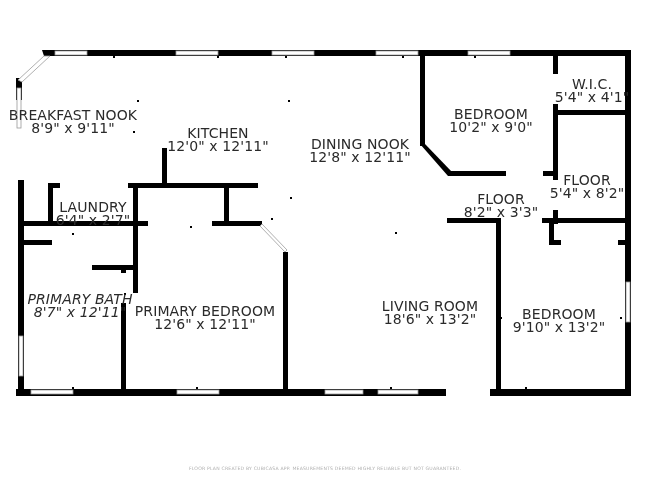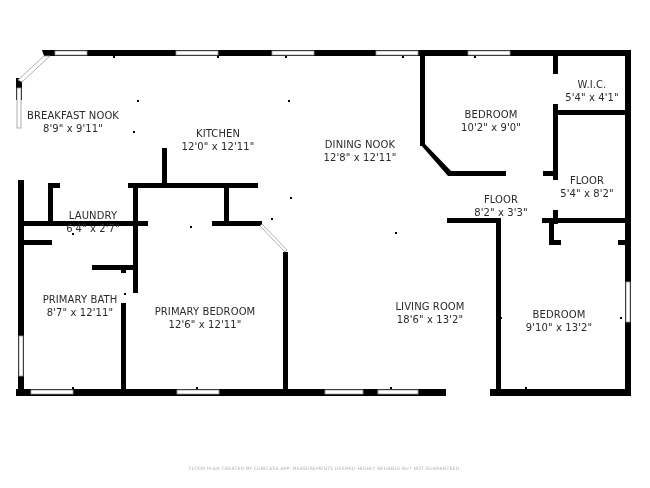--- a/index.html
+++ b/index.html
@@ -1,21 +1,21 @@
 <!DOCTYPE html>
 <html><head>
   <meta charset="utf-8">
   <style>
     html, body { margin:0; padding:0; background:#ffffff; }
     body { width:650px; height:488px; position:relative; overflow:hidden; font-family:"DejaVu Sans", sans-serif; }
     #plan { position:absolute; left:0; top:0; width:650px; height:488px; }
     .wall { fill:#000000; }
     .win { fill:#ffffff; stroke:#9a9a9a; stroke-width:0.8; }
     .tick { fill:#000000; }
-    .label { position:absolute; text-align:center; color:#2a2a2a; font-size:10px; line-height:13px; letter-spacing:0.1px; white-space:nowrap; transform:translateX(-50%); }
+    .label { position:absolute; text-align:center; color:#2a2a2a; font-size:14px; line-height:13px; letter-spacing:0.1px; white-space:nowrap; transform:translateX(-50%); }
     .label .name, .label .dim { display:block; }
     .footer { position:absolute; left:0; width:650px; top:466px; text-align:center; font-size:4.6px; color:#b0b0b0; letter-spacing:0.2px; }
   </style>
 </head>
 <body>
 
 <svg id="plan" viewBox="0 0 650 488" xmlns="http://www.w3.org/2000/svg">
   <g>
 
     <rect class="wall" x="46" y="50" width="584" height="6"></rect>
@@ -137,25 +137,25 @@
   <span class="dim">5'4" x 4'1"</span>
 </div>
 <div class="label" style="left:587px; top:174px;">
   <span class="name">FLOOR</span>
   <span class="dim">5'4" x 8'2"</span>
 </div>
 <div class="label" style="left:501px; top:193px;">
   <span class="name">FLOOR</span>
   <span class="dim">8'2" x 3'3"</span>
 </div>
-<div class="label" style="left:93px; top:209px;">
+<div class="label" style="left:93px; top:201px;">
   <span class="name">LAUNDRY</span>
   <span class="dim">6'4" x 2'7"</span>
 </div>
-<div class="label" style="left:80px; top:293px;">
+<div class="label" style="left:80px; top:293px;font-style:italic;">
   <span class="name">PRIMARY BATH</span>
   <span class="dim">8'7" x 12'11"</span>
 </div>
 <div class="label" style="left:205px; top:305px;">
   <span class="name">PRIMARY BEDROOM</span>
   <span class="dim">12'6" x 12'11"</span>
 </div>
 <div class="label" style="left:390px; top:300px;margin-left:40px;">
   <span class="name">LIVING ROOM</span>
   <span class="dim">18'6" x 13'2"</span>

